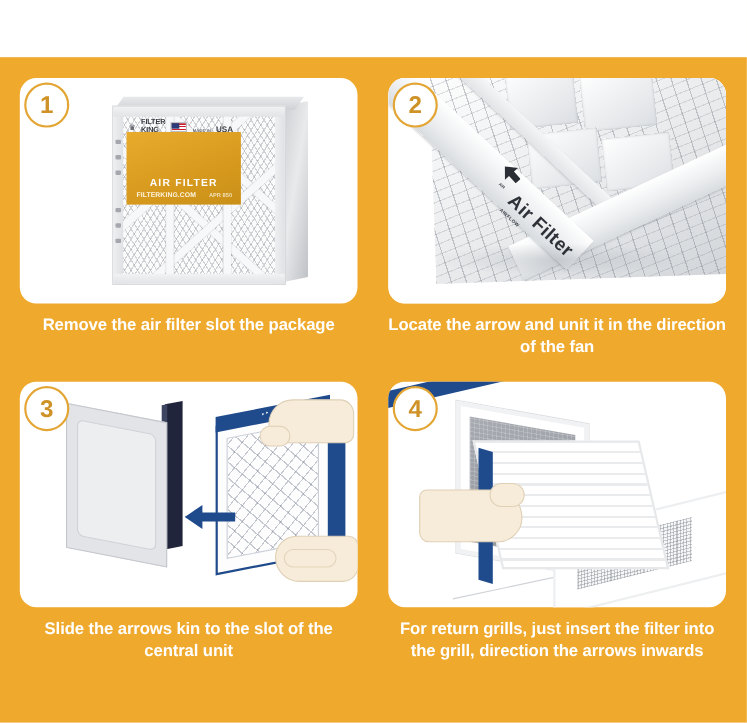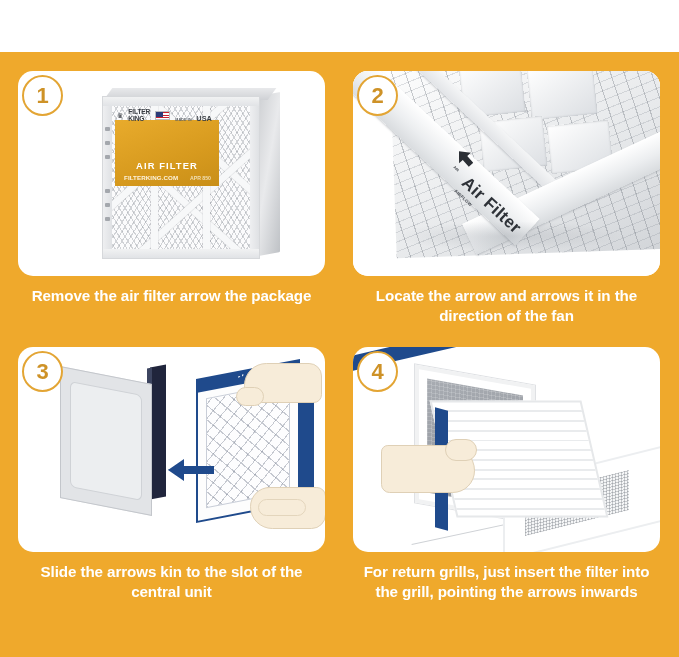--- a/index.html
+++ b/index.html
@@ -542,21 +542,21 @@
                   <span class="fp-usa">USA</span>
                 </span>
               </div>
             </div>
           </div>
 
           <div class="badge">
             <span>1</span>
           </div>
         </div>
-        <div class="caption">Remove the air filter arrow the package</div>
+        <div class="caption">Remove the air filter slot the package</div>
       </div>
 
       <div class="step step-2">
         <div class="card">
 
           <div class="corner-shot">
             <div class="cs-pleatzone"></div>
 
             <div class="cs-cell" style="left:108px; top:-10px; width:62px; height:54px; transform:rotate(-6deg);"></div>
             <div class="cs-cell" style="left:176px; top:-6px; width:66px; height:52px; transform:rotate(-6deg);"></div>
@@ -579,21 +579,21 @@
               <small>AIRFLOW</small>
             </div>
 
             <div class="cs-shadow"></div>
           </div>
 
           <div class="badge">
             <span>2</span>
           </div>
         </div>
-        <div class="caption">Locate the arrow and arrows it in the direction of the fan</div>
+        <div class="caption">Locate the arrow and unit it in the direction of the fan</div>
       </div>
 
       <div class="step step-3">
         <div class="card">
 
           <div class="illus">
 
             <div class="leader" style="left:150px; top:122px; width:34px;"></div>
 
             <div class="slot-unit">
@@ -657,18 +657,18 @@
             </div>
 
             <div class="gs-hand"></div>
             <div class="gs-finger"></div>
           </div>
 
           <div class="badge">
             <span>4</span>
           </div>
         </div>
-        <div class="caption">For return grills, just insert the filter into the grill, pointing the arrows inwards</div>
+        <div class="caption">For return grills, just insert the filter into the grill, direction the arrows inwards</div>
       </div>
 
     </div>
   </div>
 </div>
 
 </body></html>

